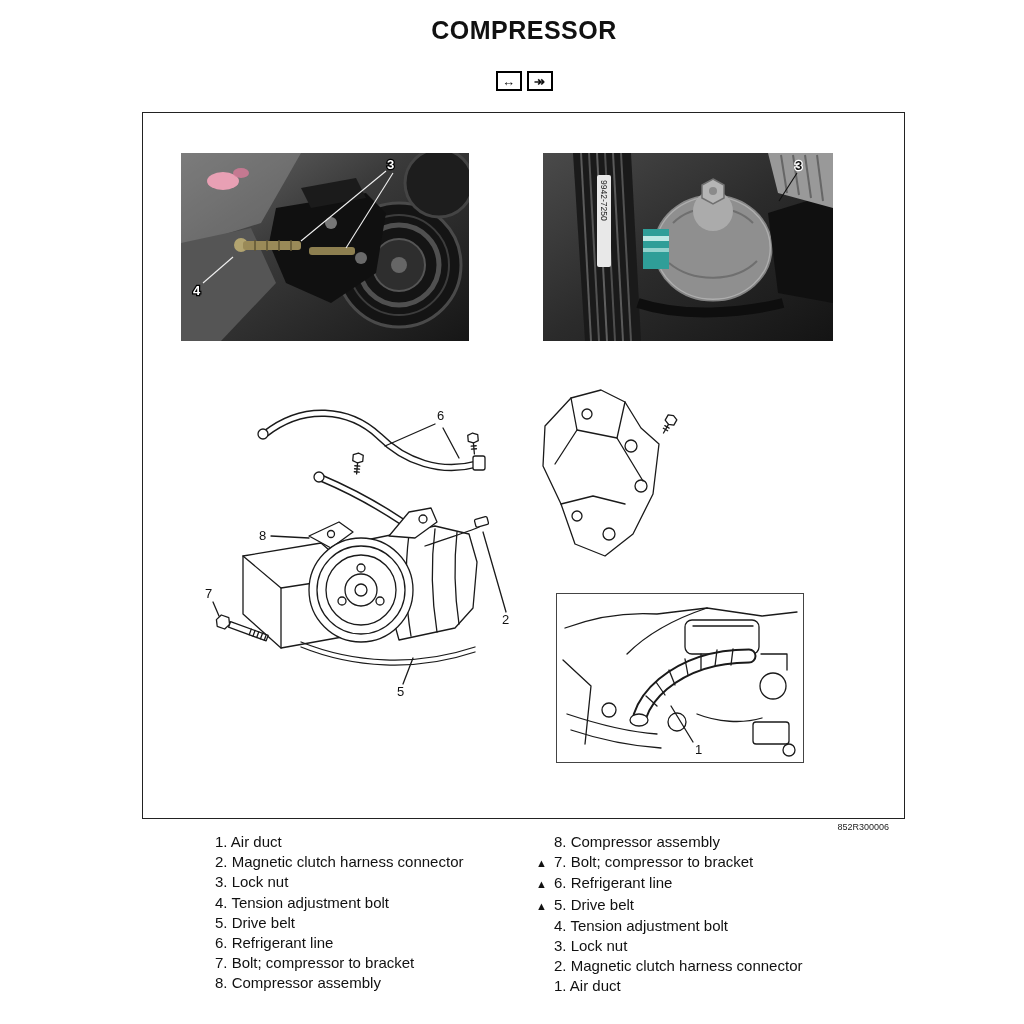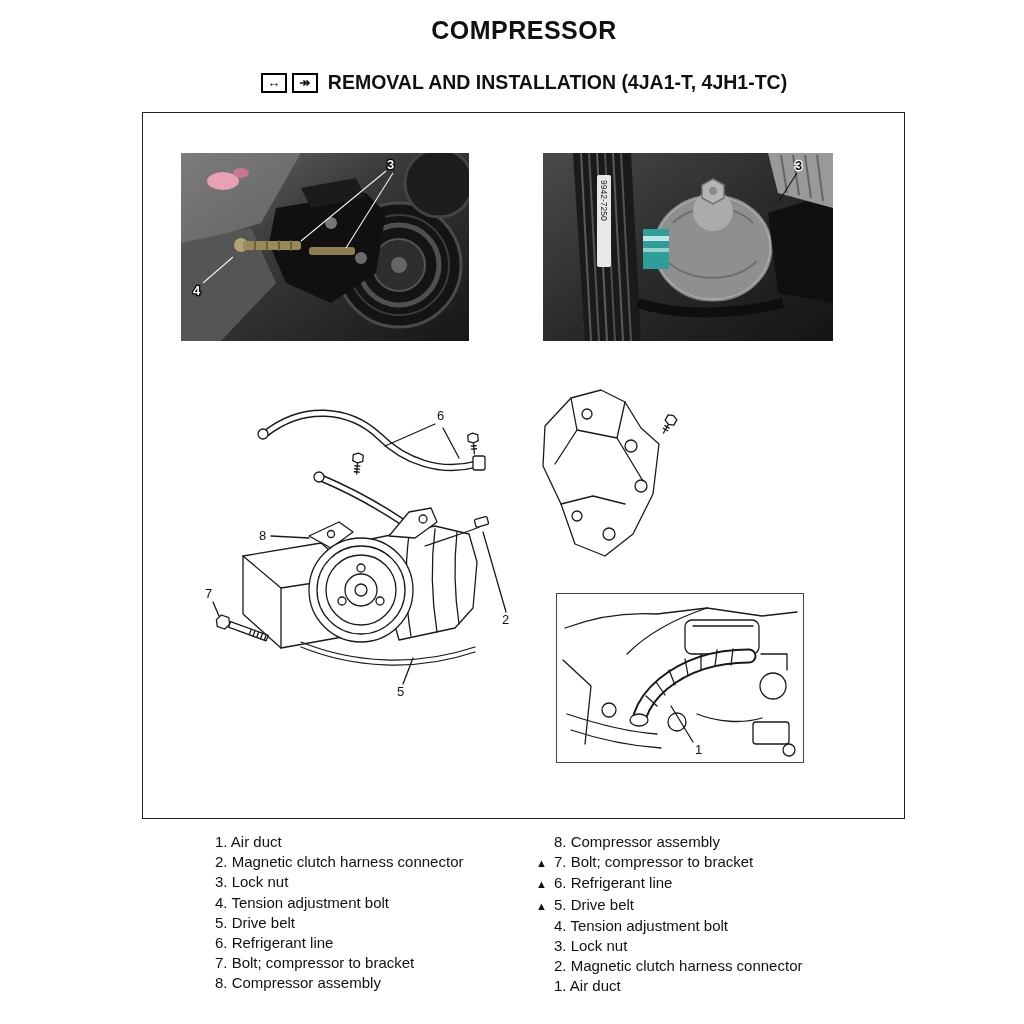--- a/index.html
+++ b/index.html
@@ -53,21 +53,20 @@
 </head>
 <body>
 
 <div class="page">
 
   <div class="title">COMPRESSOR</div>
 
   <div class="heading-row">
     <span class="arrow-box">↔</span>
     <span class="arrow-box">↠</span>
-    <span class="heading-text">REMOVAL AND INSTALLATION (4JA1-T, 4JH1-TC)</span>
   </div>
 
   <div class="figure-box">
 
     <div class="photo photo-left">
       <svg width="288" height="188" viewBox="0 0 288 188">
         <defs>
           <linearGradient id="g1" x1="0" y1="0" x2="1" y2="1">
             <stop offset="0" stop-color="#6a6a6a"></stop>
             <stop offset="0.4" stop-color="#3a3a3a"></stop>
@@ -300,20 +299,21 @@
           <ellipse class="fw" cx="82" cy="126" rx="9" ry="6"></ellipse>
         </g>
         <rect class="fw" x="196" y="128" width="36" height="22" rx="3"></rect>
         <circle class="ln" cx="232" cy="156" r="6"></circle>
         <line class="ln" x1="136" y1="148" x2="114" y2="112"></line>
         <text class="co" x="138" y="160">1</text>
       </svg>
     </div>
   </div>
 
+  <div class="figure-code">852R300006</div>
 
   <div class="steps-col removal">
     <div class="step-line">
       <span class="step-marker"></span>
       <span class="step-text">1. Air duct</span>
     </div>
     <div class="step-line">
       <span class="step-marker"></span>
       <span class="step-text">2. Magnetic clutch harness connector</span>
     </div>

